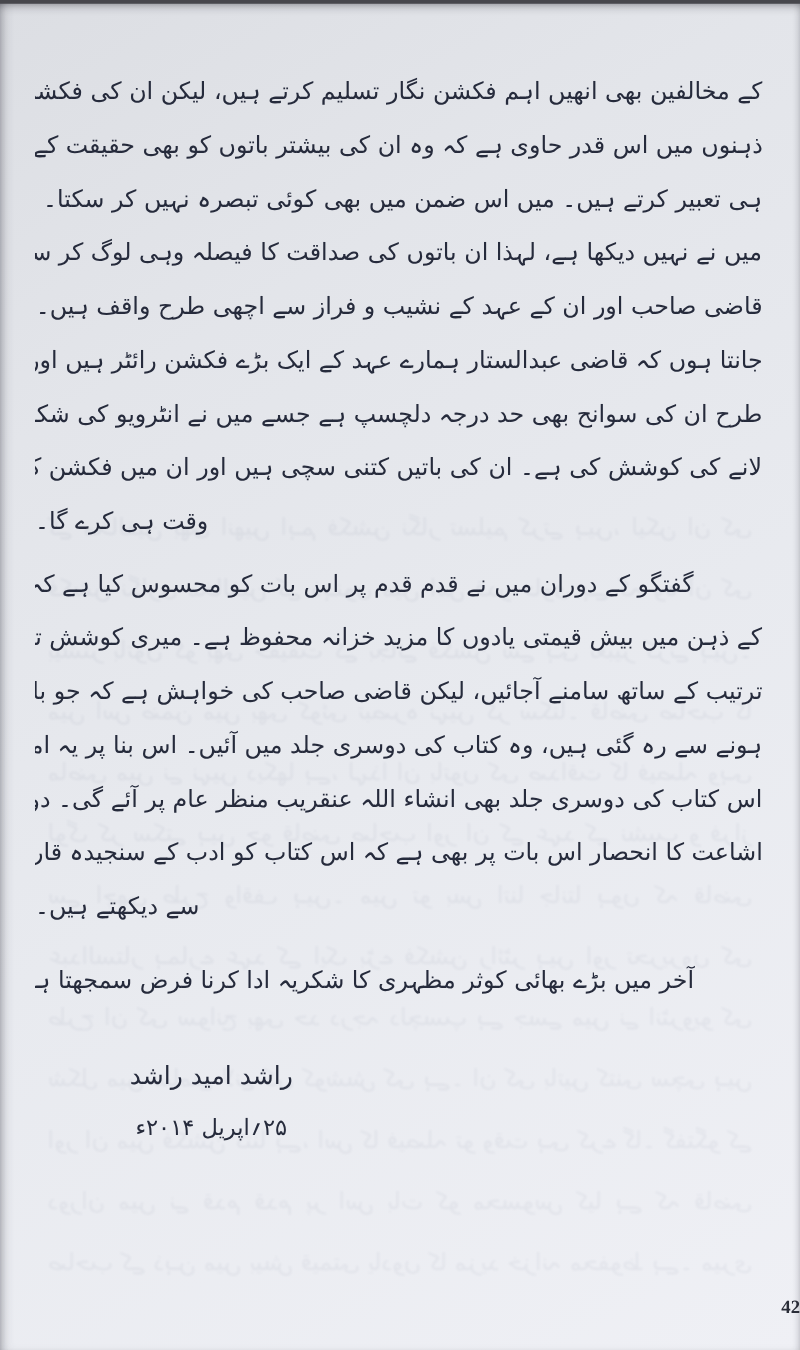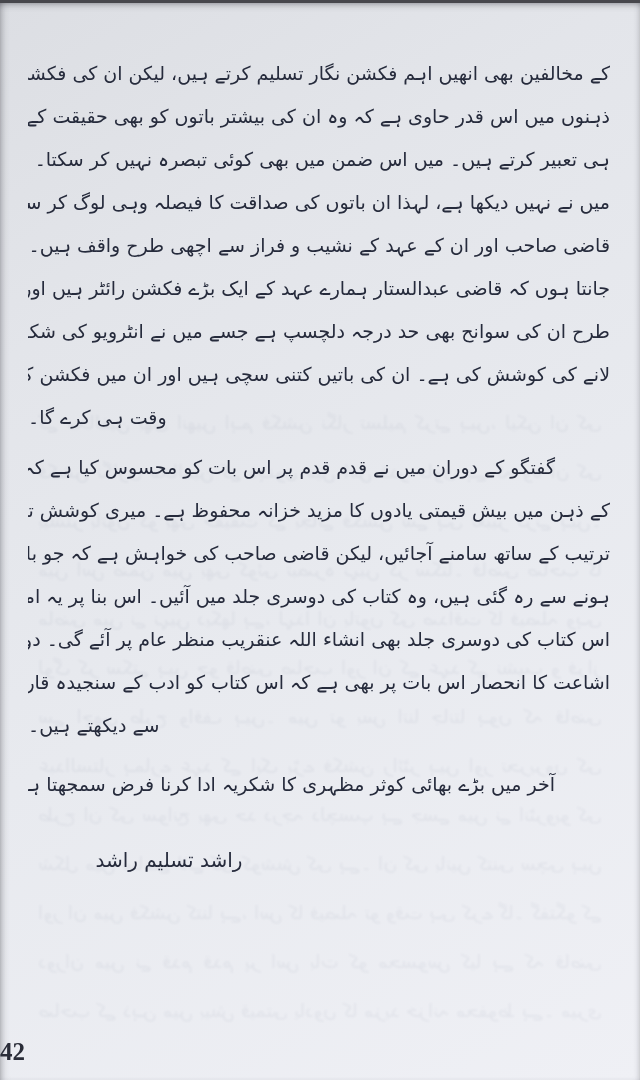--- a/index.html
+++ b/index.html
@@ -74,24 +74,24 @@
     line-height: 34px;
   }
   .signature-date {
     font-size: 18px;
     line-height: 30px;
     margin-top: 11px;
   }
   .folio {
     position: absolute;
     top: 1038px; left: 0; right: 0;
-    text-align: left;
+    text-align: right;
     font-family: "Liberation Serif", serif;
     font-weight: bold;
-    font-size: 25px;
+    font-size: 15px;
     color: #2a2d38;
   }
 </style>
 </head>
 <body>
 
 <div class="scan-page">
   <div class="top-edge"></div>
   <div class="bleed" aria-hidden="true">کے مخالفین بھی انھیں اہم فکشن نگار تسلیم کرتے ہیں، لیکن ان کی فکشن نگاری مخالفین کے ذہنوں میں اس قدر حاوی ہے کہ وہ ان کی بیشتر باتوں کو بھی حقیقت کے بجائے فکشن سے ہی تعبیر کرتے ہیں۔ میں اس ضمن میں بھی کوئی تبصرہ نہیں کر سکتا۔ قاضی صاحب کا ماضی میں نے نہیں دیکھا ہے، لہذا ان باتوں کی صداقت کا فیصلہ وہی لوگ کر سکتے ہیں جو قاضی صاحب اور ان کے عہد کے نشیب و فراز سے اچھی طرح واقف ہیں۔ میں تو بس اتنا جانتا ہوں کہ قاضی عبدالستار ہمارے عہد کے ایک بڑے فکشن رائٹر ہیں اور تحریروں کی طرح ان کی سوانح بھی حد درجہ دلچسپ ہے جسے میں نے انٹرویو کی شکل میں سامنے لانے کی کوشش کی ہے۔ ان کی باتیں کتنی سچی ہیں اور ان میں فکشن کتنا ہے، اس کا فیصلہ تو وقت ہی کرے گا۔ گفتگو کے دوران میں نے قدم قدم پر اس بات کو محسوس کیا ہے کہ قاضی صاحب کے ذہن میں بیش قیمتی یادوں کا مزید خزانہ محفوظ ہے۔ میری کوشش تو یہی تھی کہ تمام باتیں، ترتیب کے ساتھ سامنے آجائیں، لیکن قاضی صاحب کی خواہش ہے کہ جو باتیں بیان ہونے سے رہ گئی ہیں، وہ کتاب کی دوسری جلد میں آئیں۔ اس بنا پر یہ امید کی جاسکتی ہے کہ اس کتاب کی دوسری جلد بھی انشاء اللہ عنقریب منظر عام پر آئے گی۔ دوسری جلد کی اشاعت کا انحصار اس بات پر بھی ہے کہ اس کتاب کو ادب کے سنجیدہ قارئین کس زاویے سے دیکھتے ہیں۔ آخر میں بڑے بھائی کوثر مظہری کا شکریہ ادا کرنا فرض سمجھتا ہوں جنھوں نے اس کتاب کا نام تجویز فرمایا۔</div>
   <div class="text-body">
@@ -113,16 +113,17 @@
         <div class="line">ہونے سے رہ گئی ہیں، وہ کتاب کی دوسری جلد میں آئیں۔ اس بنا پر یہ امید کی جاسکتی ہے کہ</div>
         <div class="line">اس کتاب کی دوسری جلد بھی انشاء اللہ عنقریب منظر عام پر آئے گی۔ دوسری جلد کی</div>
         <div class="line">اشاعت کا انحصار اس بات پر بھی ہے کہ اس کتاب کو ادب کے سنجیدہ قارئین کس زاویے</div>
         <div class="line short">سے دیکھتے ہیں۔</div>
       </div>
       <div class="paragraph indent">
         <div class="line">آخر میں بڑے بھائی کوثر مظہری کا شکریہ ادا کرنا فرض سمجھتا ہوں جنھوں نے</div>
       </div>
     </div>
   <div class="signature-block">
-    <div class="signature-name">راشد تسلیم راشد</div>
+    <div class="signature-name">راشد امید راشد</div>
+    <div class="signature-date">۲۵؍اپریل ۲۰۱۴ء</div>
   </div>
   <div class="folio">42</div>
 </div>
 
 </body></html>

